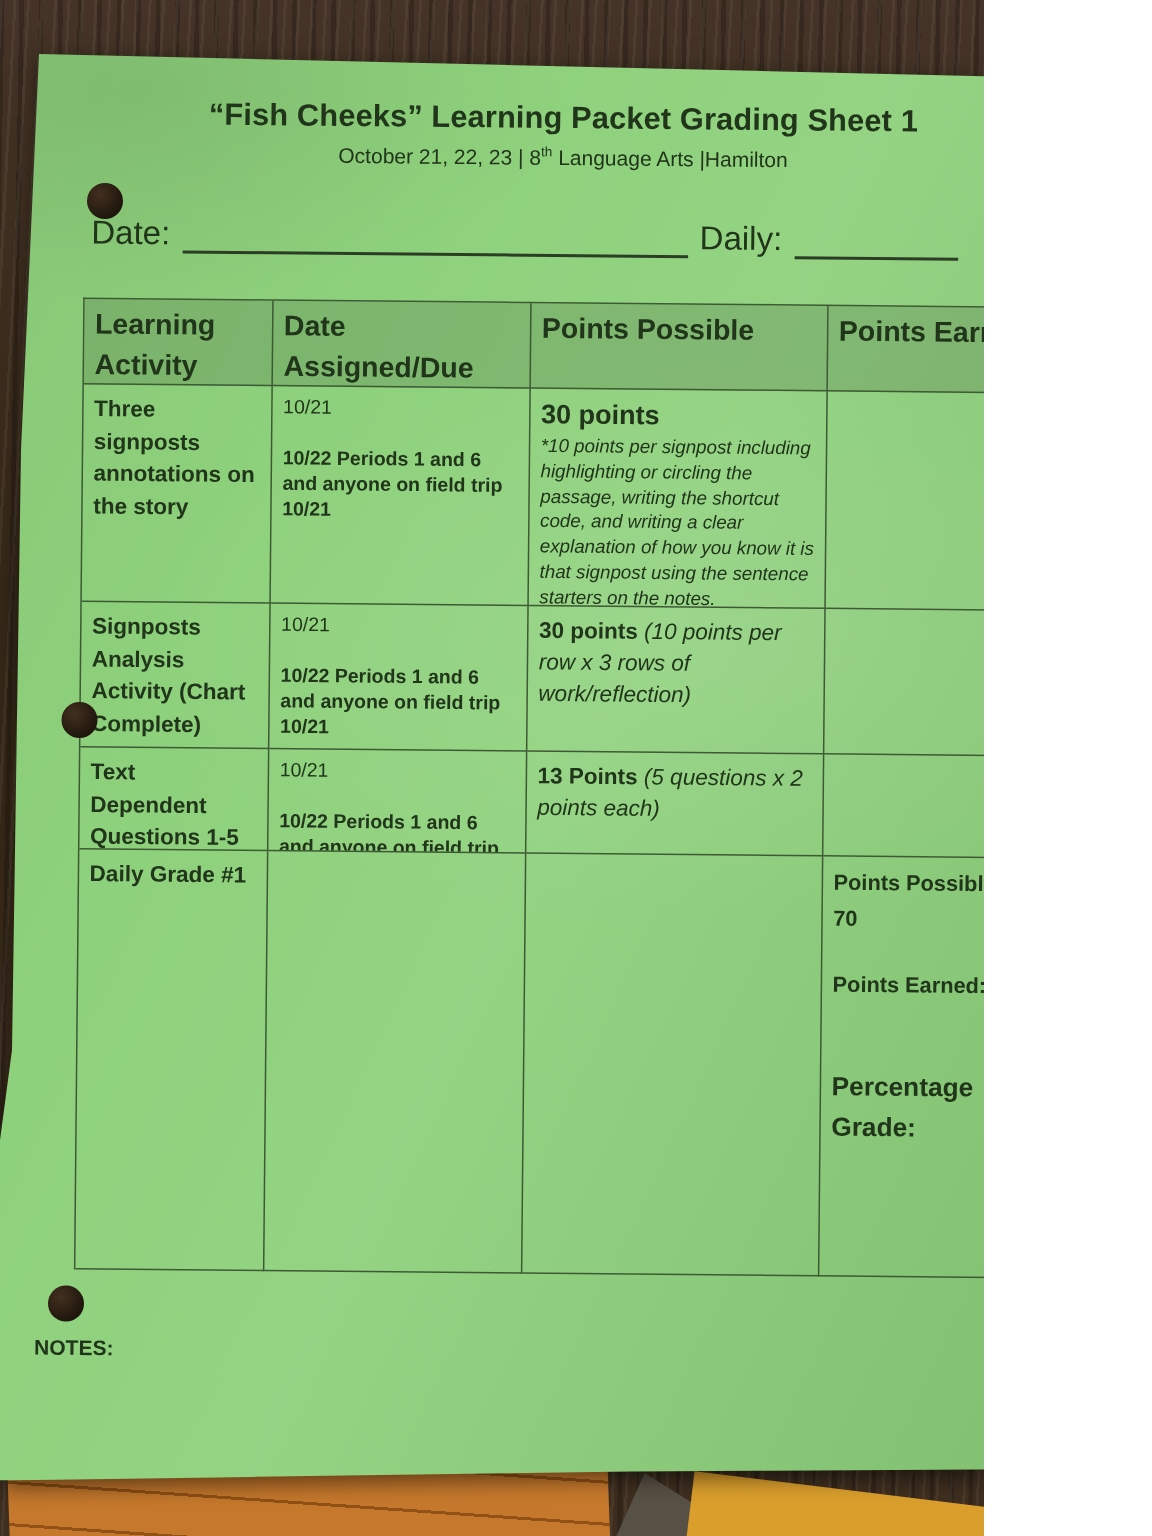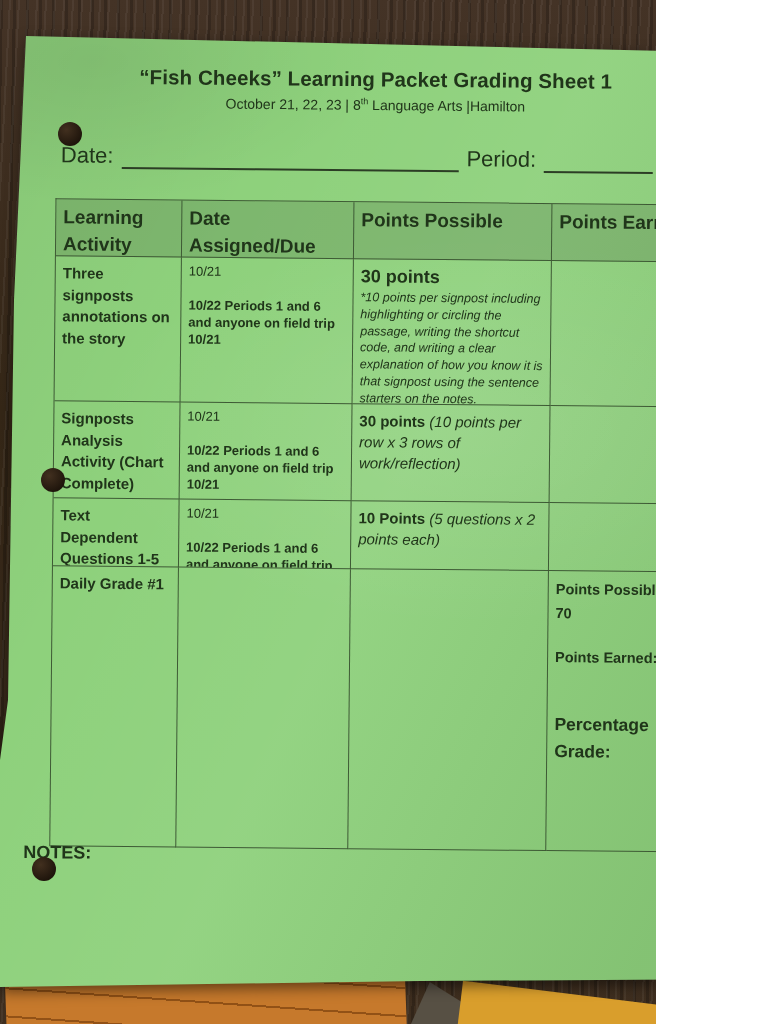--- a/index.html
+++ b/index.html
@@ -59,21 +59,21 @@
   .due{font-weight:bold;margin-top:17px;}
   .p1main{font-size:18px;font-weight:bold;margin:3px 0 2px;}
   .p1note{font-size:12.5px;font-style:italic;line-height:16.8px;}
   .pinline{font-size:15px;line-height:21px;padding-top:6px;}
   .pb{font-weight:bold;}
   .pi{font-style:italic;}
   .sumcell{font-size:14.5px;font-weight:bold;line-height:24px;padding-top:6px;}
   .sum-earned{margin-top:20px;}
   .sum-pct{margin-top:42px;font-size:17.5px;line-height:27px;}
 
-  .notes{position:absolute;left:5px;top:802px;font-size:18px;font-weight:bold;}
+  .notes{position:absolute;left:5px;top:850px;font-size:14px;font-weight:bold;}
 
   
   .hole{position:absolute;width:24px;height:24px;border-radius:50%;
     background:radial-gradient(circle at 35% 32%, #42301f, #1f150c 72%);}
   .hole1{left:58px;top:122px;}
   .hole2{left:41px;top:468px;}
   .hole3{left:32px;top:857px;}
 </style>
 </head>
 <body>
@@ -89,21 +89,21 @@
   <div class="paper-wrap">
     <div class="paper">
       <div class="content">
 
         <div class="title">“Fish Cheeks” Learning Packet Grading Sheet 1</div>
         <div class="subtitle"><span>October 21, 22, 23 | 8</span><sup>th</sup><span> Language Arts |Hamilton</span></div>
 
         <div class="name-row">
           <span>Date:</span>
           <span class="uline line-name"></span>
-          <span class="period-label">Period:</span>
+          <span class="period-label">Daily:</span>
           <span class="uline line-period"></span>
         </div>
 
         <div class="gtable">
 
           <div class="cell hcell">Learning Activity</div>
           <div class="cell hcell">Date Assigned/Due</div>
           <div class="cell hcell">Points Possible</div>
           <div class="cell hcell">Points Earned</div>
 
@@ -128,21 +128,21 @@
             <span class="pi">(10 points per row x 3 rows of work/reflection)</span>
           </div>
           <div class="cell"></div>
 
           <div class="cell acell">Text Dependent Questions 1-5</div>
           <div class="cell dcell">
             <div>10/21</div>
             <div class="due">10/22 Periods 1 and 6 and anyone on field trip 10/21</div>
           </div>
           <div class="cell pinline">
-            <span class="pb">10 Points</span>
+            <span class="pb">13 Points</span>
             <span class="pi">(5 questions x 2 points each)</span>
           </div>
           <div class="cell"></div>
 
           <div class="cell acell">Daily Grade #1</div>
           <div class="cell"></div>
           <div class="cell"></div>
           <div class="cell sumcell">
             <div>Points Possible:</div>
             <div>70</div>

